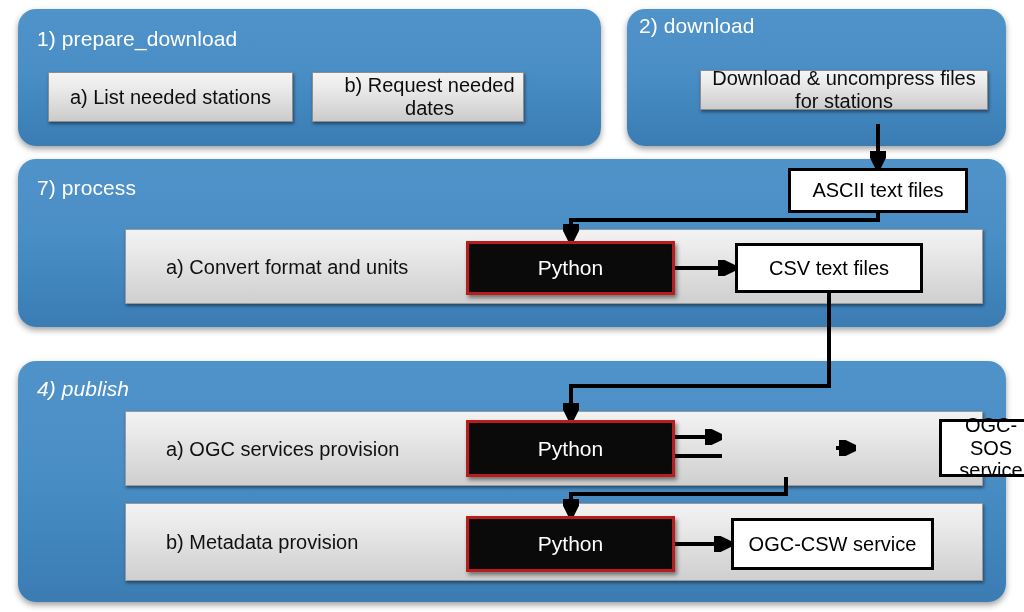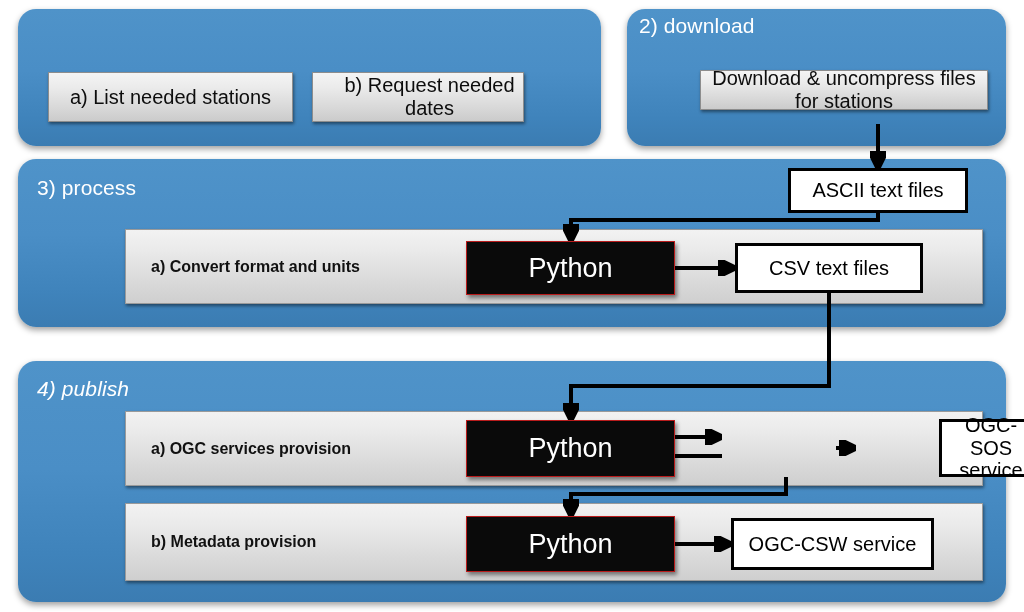--- a/index.html
+++ b/index.html
@@ -36,27 +36,26 @@
   
   .subpanel{
     position:absolute;
     box-sizing:border-box;
     background:linear-gradient(180deg,#f2f2f2 0%,#eaeaea 28%,#d9d9d9 72%,#cfcfcf 100%);
     border:1px solid #9a9a9a;
     box-shadow:1px 2px 3px rgba(0,0,0,.45);
   }
   .subpanel-label{
     position:absolute;
-    left:25px;
+    left:40px;
     top:50%;
     transform:translateY(-50%);
-    font-size:16px;
+    font-size:20px;
     color:#111111;
     white-space:nowrap;
-    font-weight:bold;
   }
 
   .btn{
     position:absolute;
     box-sizing:border-box;
     background:linear-gradient(180deg,#f4f4f4 0%,#ebebeb 30%,#d7d7d7 75%,#cbcbcb 100%);
     border:1px solid #8d8d8d;
     box-shadow:1px 2px 3px rgba(0,0,0,.45);
     display:flex;
     align-items:center;
@@ -66,27 +65,27 @@
     color:#0d0d0d;
     line-height:1.15;
     padding:2px 6px;
   }
 
   
   .codebox{
     position:absolute;
     box-sizing:border-box;
     background:#0a0a0a;
-    border:1px solid #b91c1c;
+    border:3px solid #b91c1c;
     box-shadow:2px 3px 4px rgba(0,0,0,.45);
     display:flex;
     align-items:center;
     justify-content:center;
     color:#ffffff;
-    font-size:27px;
+    font-size:21px;
   }
 
   
   .databox{
     position:absolute;
     box-sizing:border-box;
     background:#ffffff;
     border:3px solid #000000;
     display:flex;
     align-items:center;
@@ -112,29 +111,30 @@
     stroke-linecap:butt;
     stroke-linejoin:miter;
   }
 </style>
 </head>
 <body>
 
 <div id="stage">
 
   <div class="panel" style="left:18px; top:9px; width:583px; height:137px;"></div>
+  <div class="panel-title" style="left:37px; top:27px;">1) prepare_download</div>
   <div class="btn" style="left:48px; top:72px; width:245px; height:50px;">a) List needed stations</div>
   <div class="btn" style="left:312px; top:72px; width:212px; height:50px;padding-left:29px;">b) Request needed dates</div>
 
   <div class="panel" style="left:627px; top:9px; width:379px; height:137px;"></div>
   <div class="panel-title" style="left:639px; top:14px;">2) download</div>
   <div class="btn" style="left:700px; top:70px; width:288px; height:40px;">Download &amp; uncompress files for stations</div>
 
   <div class="panel" style="left:18px; top:159px; width:988px; height:168px;"></div>
-  <div class="panel-title" style="left:37px; top:176px;">3) process</div>
+  <div class="panel-title" style="left:37px; top:176px;">7) process</div>
 
   <div class="subpanel" style="left:125px; top:229px; width:858px; height:75px;">
     <span class="subpanel-label">a) Convert format and units</span>
   </div>
 
   <div class="codebox" style="left:466px; top:241px; width:209px; height:54px;">Python</div>
 
   <div class="databox" style="left:735px; top:243px; width:188px; height:50px;">CSV text files</div>
 
   <div class="databox" style="left:788px; top:168px; width:180px; height:45px;">ASCII text files</div>

